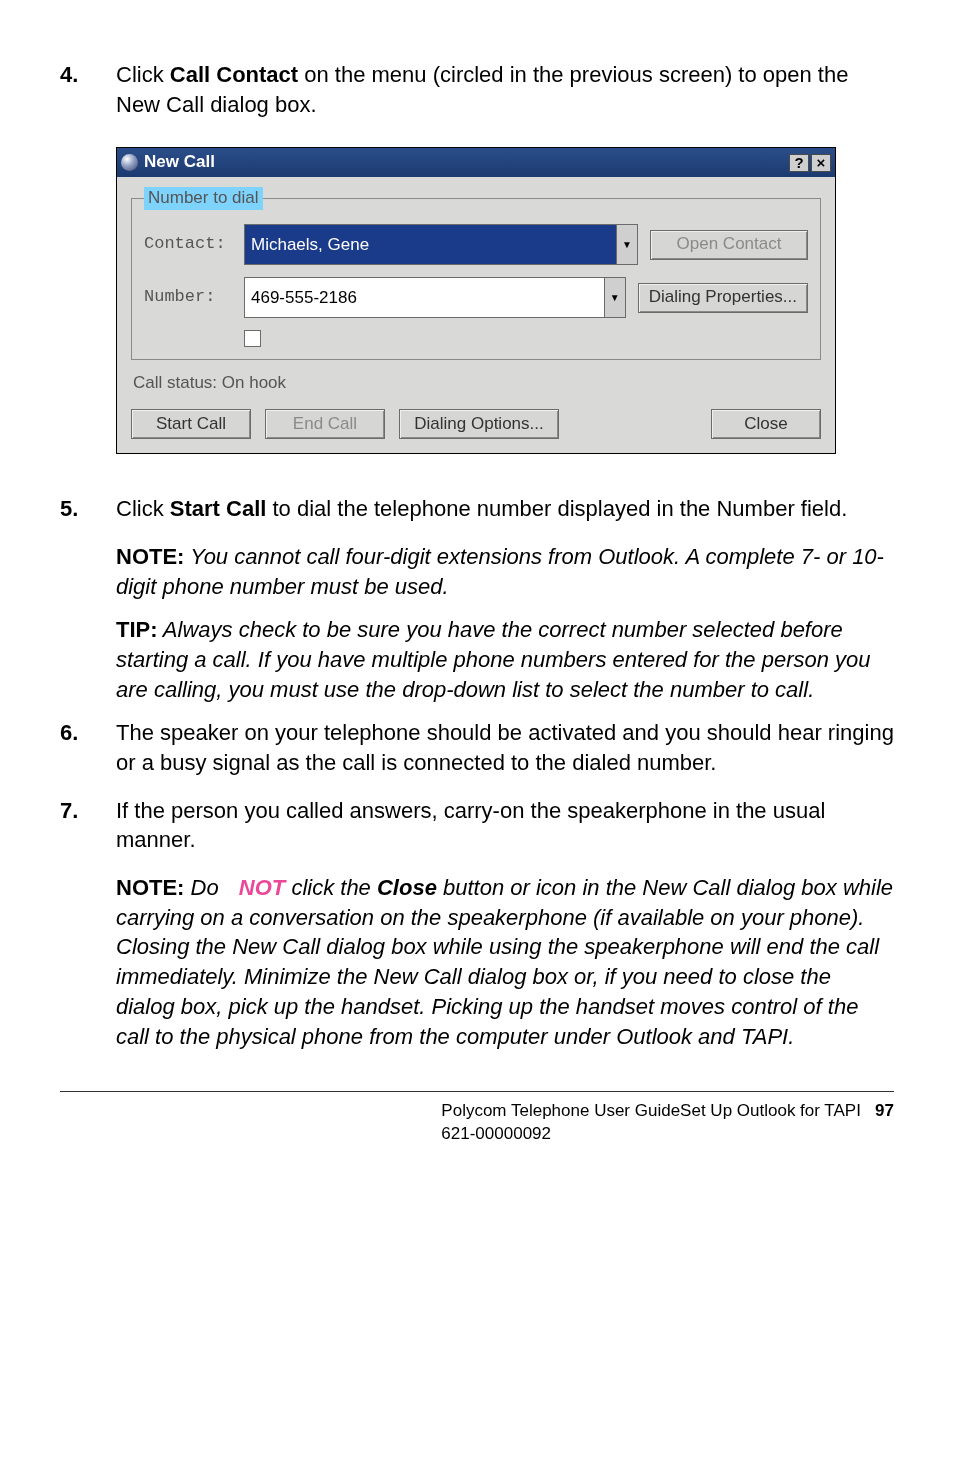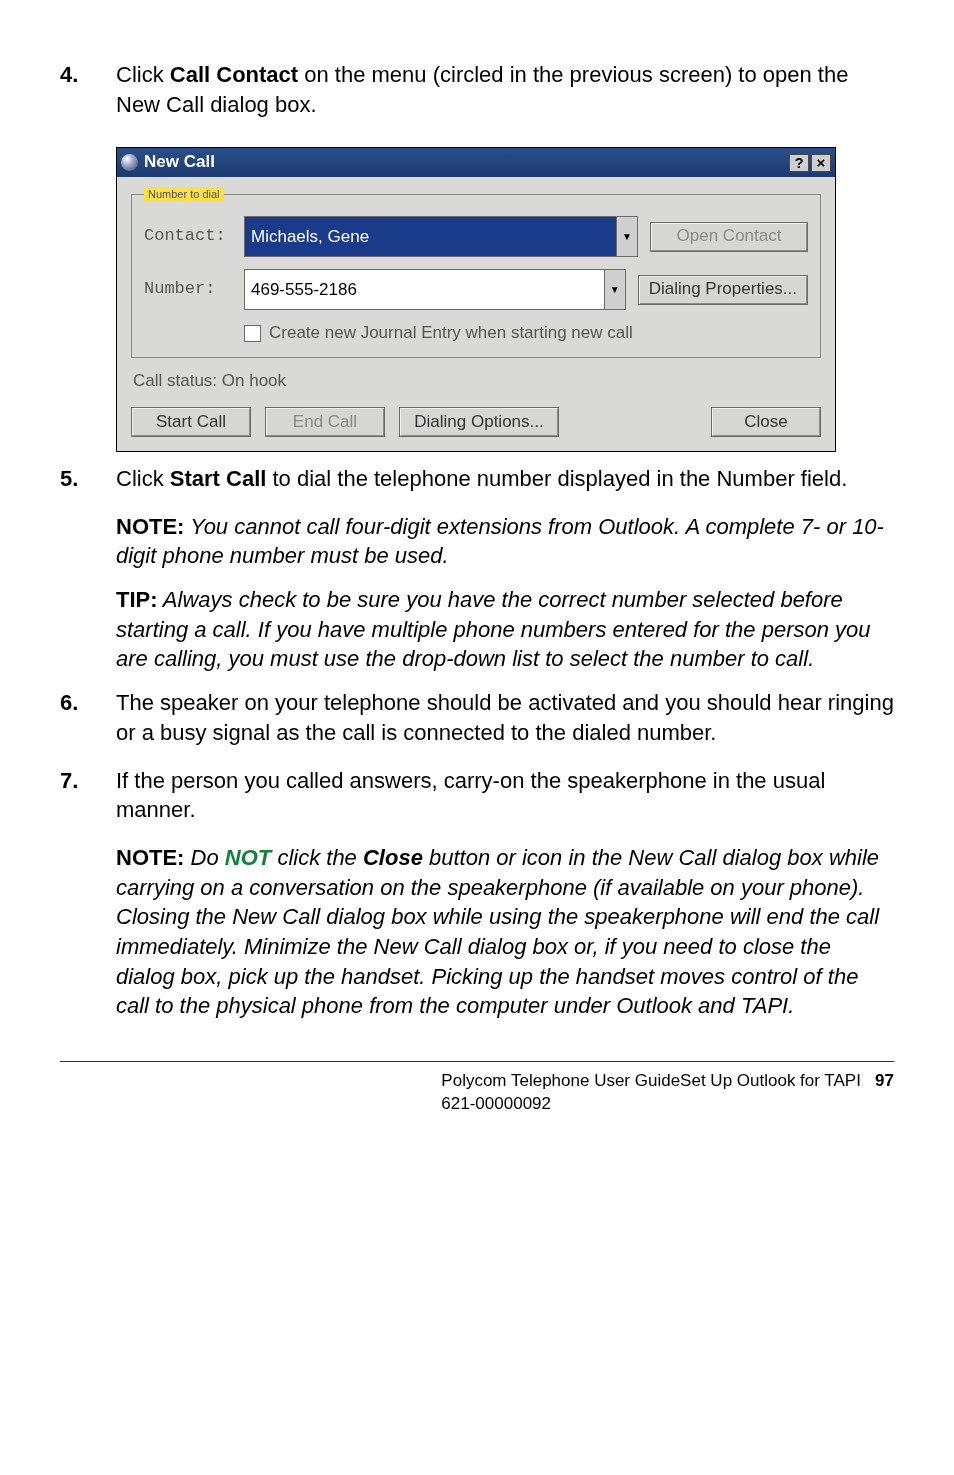--- a/index.html
+++ b/index.html
@@ -25,21 +25,21 @@
     flex: 1;
   }
   .bold { font-weight: bold; }
   .ital { font-style: italic; margin-top: 23px; }
   .sub-para {
     margin-left: 56px;
     margin-top: 14px;
     margin-bottom: 14px;
   }
   .dialog-wrap {
-    margin: 28px 0 12px 56px;
+    margin: 28px 0 40px 56px;
   }
   
   .win {
     width: 720px;
     border: 1px solid #000;
     background: #d9d9d8;
     font-family: Tahoma, Geneva, sans-serif;
     font-size: 17px;
     color: #3a3a3a;
   }
@@ -74,22 +74,22 @@
   }
   fieldset.group {
     border: 1px solid #8a8a8a;
     padding: 14px 12px 12px 12px;
     margin-top: 4px;
     position: relative;
   }
   fieldset.group legend {
     padding: 0 4px;
     color: #555;
-    font-size: 11px;
-    background: #fde047;
+    font-size: 17px;
+    background: #7dd3fc;
   }
   .row {
     display: flex;
     align-items: center;
     margin-bottom: 12px;
   }
   .row .lbl {
     width: 100px;
     flex: 0 0 100px;
     color: #555;
@@ -158,21 +158,21 @@
     margin: 12px 2px 14px 2px;
     color: #555;
   }
   .btn-row {
     display: flex;
     gap: 14px;
     align-items: center;
   }
   .btn-row .btn { min-width: 120px; }
   .btn-row .spacer { flex: 1; }
-  .red { color: #15803d; font-weight: bold; font-style: italic; }
+  .red { color: #ec4899; font-weight: bold; font-style: italic; margin-left: 14px; }
   hr.sep {
     border: none;
     border-top: 1px solid #333;
     margin-top: 40px;
   }
   .footer {
     display: flex;
     justify-content: flex-end;
     font-size: 17px;
     color: #000;
@@ -229,21 +229,20 @@
                 <span>▼</span>
               </div>
           </div>
           <div class="btn">
               <span>Dialing Properties...</span>
             </div>
         </div>
 
         <div class="chk-row">
           <div class="chk"></div>
-          <span>Create new Journal Entry when starting new call</span>
         </div>
       </fieldset>
 
       <div class="status">Call status: On hook</div>
 
       <div class="btn-row">
         <div class="btn">
             <span>Start Call</span>
           </div>
         <div class="btn disabled">

